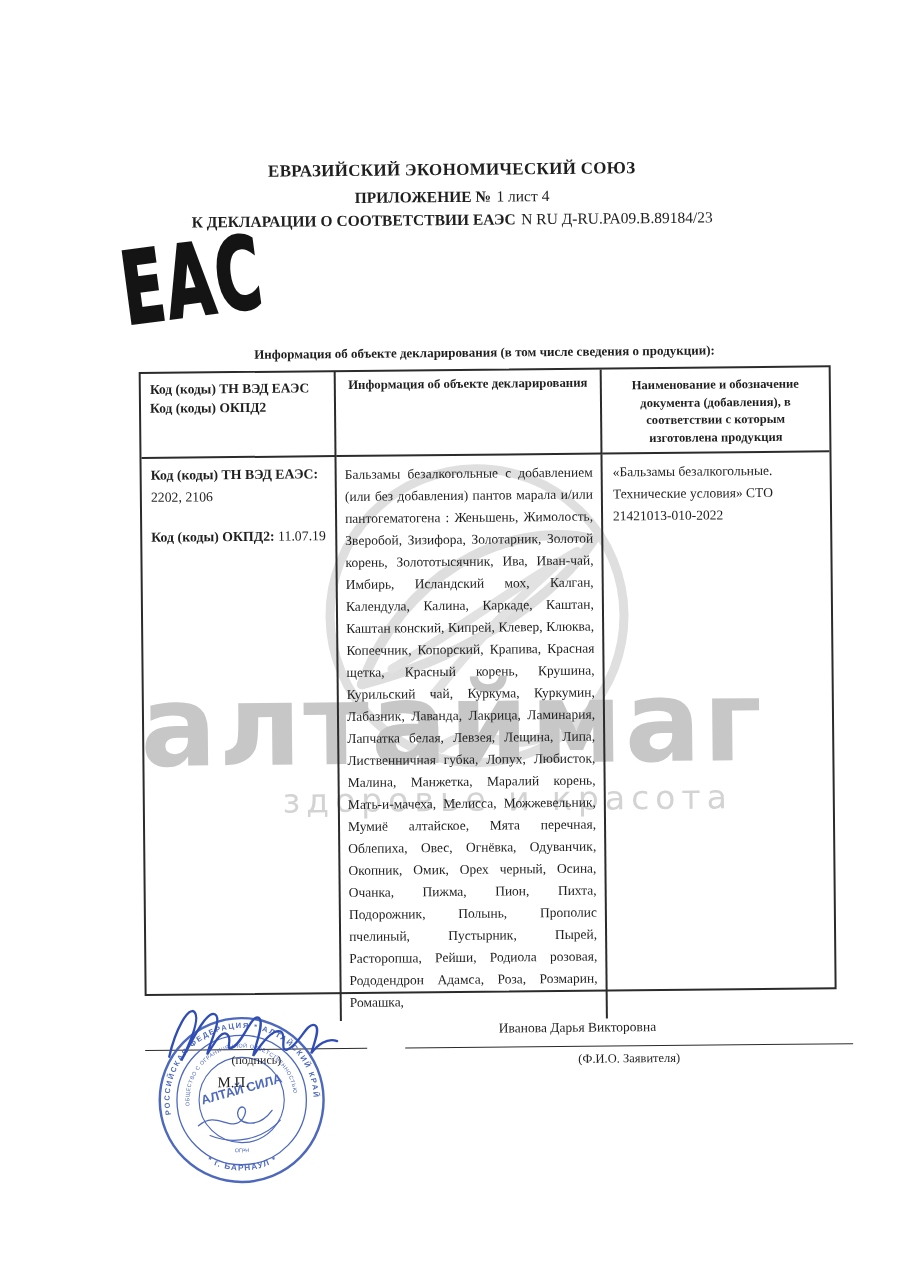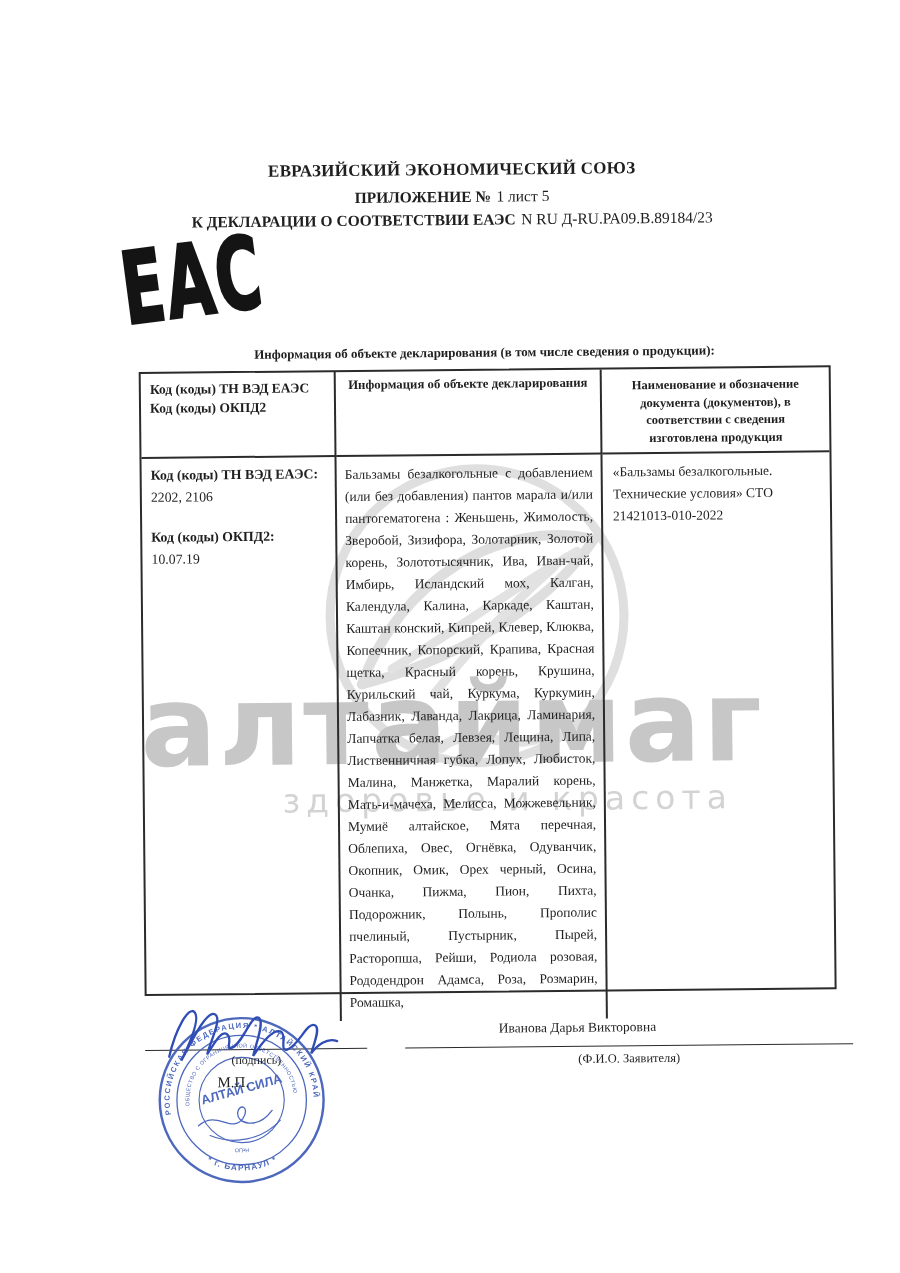--- a/index.html
+++ b/index.html
@@ -84,46 +84,46 @@
     <path d="M112,232 C152,182 192,142 232,107" stroke="#dddddd" stroke-width="9" stroke-linecap="round"></path>
     <path d="M118,286 C150,258 192,300 232,268" stroke="#dcdcdc" stroke-width="10" stroke-linecap="round"></path>
   </svg>
   <div class="wm wm-brand">алтаймаг</div>
   <div class="wm wm-tag">здоровье и красота</div>
 
   <div class="content">
 
     <div class="hdr">
       <div class="h1">ЕВРАЗИЙСКИЙ ЭКОНОМИЧЕСКИЙ СОЮЗ</div>
-      <div class="h2"><span class="b">ПРИЛОЖЕНИЕ №</span><span class="h-rest">1 лист 5</span></div>
+      <div class="h2"><span class="b">ПРИЛОЖЕНИЕ №</span><span class="h-rest">1 лист 4</span></div>
       <div class="h3"><span class="b">К ДЕКЛАРАЦИИ О СООТВЕТСТВИИ ЕАЭС</span><span class="h-rest">N RU Д-RU.РА09.В.89184/23</span></div>
     </div>
 
     <div class="eac">ЕАС</div>
 
     <div class="caption">Информация об объекте декларирования (в том числе сведения о продукции):</div>
 
     <div class="tbl">
       <div class="cell c1h">
         <div>Код (коды) ТН ВЭД ЕАЭС</div>
         <div>Код (коды) ОКПД2</div>
       </div>
       <div class="cell c2h">
         <span>Информация об объекте декларирования</span>
       </div>
       <div class="cell c3h last-col">
-        <span>Наименование и обозначение документа (документов), в соответствии с сведения изготовлена продукция</span>
+        <span>Наименование и обозначение документа (добавления), в соответствии с которым изготовлена продукция</span>
       </div>
 
       <div class="cell c1b body-row">
         <div><span class="b">Код (коды) ТН ВЭД ЕАЭС:</span></div>
         <div>2202, 2106</div>
         <div class="gap"></div>
         <div><span class="b">Код (коды) ОКПД2:</span>
-             <span>10.07.19</span></div>
+             <span>11.07.19</span></div>
       </div>
       <div class="cell c2b body-row">
         <span>Бальзамы безалкогольные с добавлением (или без добавления) пантов марала и/или пантогематогена : Женьшень, Жимолость, Зверобой, Зизифора, Золотарник, Золотой корень, Золототысячник, Ива, Иван-чай, Имбирь, Исландский мох, Калган, Календула, Калина, Каркаде, Каштан, Каштан конский, Кипрей, Клевер, Клюква, Копеечник, Копорский, Крапива, Красная щетка, Красный корень, Крушина, Курильский чай, Куркума, Куркумин, Лабазник, Лаванда, Лакрица, Ламинария, Лапчатка белая, Левзея, Лещина, Липа, Лиственничная губка, Лопух, Любисток, Малина, Манжетка, Маралий корень, Мать-и-мачеха, Мелисса, Можжевельник, Мумиё алтайское, Мята перечная, Облепиха, Овес, Огнёвка, Одуванчик, Окопник, Омик, Орех черный, Осина, Очанка, Пижма, Пион, Пихта, Подорожник, Полынь, Прополис пчелиный, Пустырник, Пырей, Расторопша, Рейши, Родиола розовая, Рододендрон Адамса, Роза, Розмарин, Ромашка,</span>
       </div>
       <div class="cell c3b body-row last-col">
         <span>«Бальзамы безалкогольные. Технические условия» СТО 21421013-010-2022</span>
       </div>
     </div>
 
     <div class="line line-left"></div>

